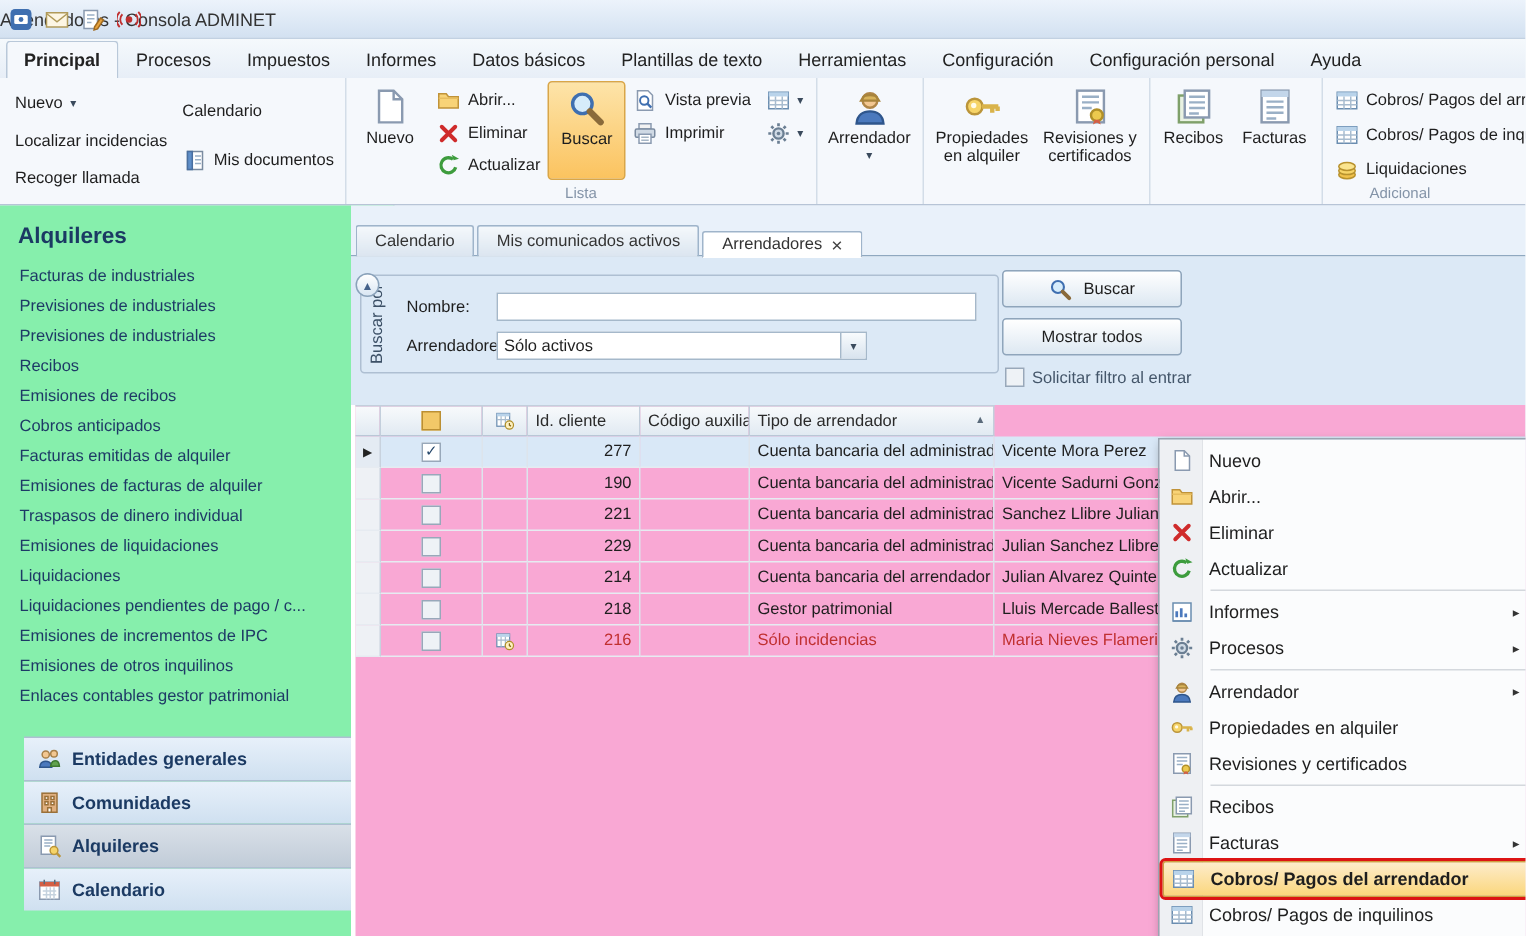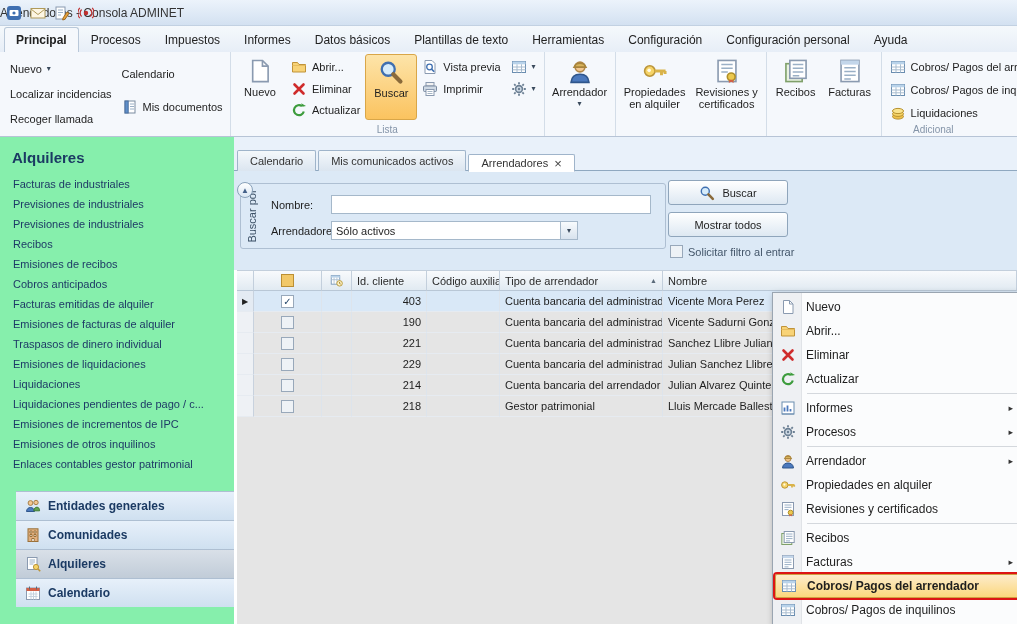--- a/index.html
+++ b/index.html
@@ -73,21 +73,21 @@
 .fselect .ddbtn{width:17px;height:17px;background:linear-gradient(#f8fbfd,#d8e3ee);border-left:1px solid #a5b8ca;display:flex;align-items:center;justify-content:center}
 .fbtn{position:absolute;width:120px;height:25px;border:1px solid #8fa5bb;border-radius:3px;background:linear-gradient(#ffffff,#dde8f2);display:flex;align-items:center;justify-content:center;gap:7px;font:inherit;cursor:pointer}
 .fbtn.buscar{left:434px;top:9px}
 .fbtn.mostrar{left:434px;top:41px}
 .fcheck{position:absolute;left:436px;top:74px;display:flex;align-items:center;gap:5px;color:#44566a;cursor:pointer}
 .cb{width:13px;height:13px;border:1px solid #98a8ba;background:#fff;display:inline-flex;align-items:center;justify-content:center;font-size:10px;font-weight:bold;color:#25476b;line-height:11px}
 .cb.off{background:#eef2f6}
 .cb.hdr{background:#f2c868;border-color:#bb8f33}
 
 
-.grid{position:absolute;left:3px;right:0;top:99px;bottom:0;background:#e5e5e5}
+.grid{position:absolute;left:3px;right:0;top:99px;bottom:0;background:#f9a8d4}
 .grw{display:flex;height:21px}
 .gc{border-right:1px solid #dde4ec;border-bottom:1px solid #e6ebf1;display:flex;align-items:center;padding:0 5px;overflow:hidden;white-space:nowrap}
 .gc.h{background:linear-gradient(#f8fafc,#e1eaf2);border-right:1px solid #c3cfdc;border-bottom:1px solid #b9c7d6;border-top:1px solid #c3cfdc;color:#2a2a2a}
 .gind{width:17px;justify-content:center;background:#eef1f5;border-right:1px solid #c8d2de;font-size:8px;color:#222;padding:0}
 .gchk{width:68px;justify-content:center}
 .gico{width:30px;justify-content:center}
 .gid{width:75px;justify-content:flex-end}
 .gid.h{justify-content:flex-start}
 .gcod{width:73px}
 .gtipo{width:163px}
@@ -531,29 +531,28 @@
                 <path d="M11.8 9.8v1.8l1.3.8" fill="none" stroke="#8a6a1a"></path>
               </svg>
             </span>
           </div>
           <div class="gc gid h">Id. cliente</div>
           <div class="gc gcod h">Código auxiliar</div>
           <div class="gc gtipo h">
             <span>Tipo de arrendador</span>
             <span class="sort">▲</span>
           </div>
-          <div class="gc gnom h">Nombre</div>
         </div>
         <div class="grw sel">
           <div class="gc gind">▶</div>
           <div class="gc gchk">
             <span class="cb">✓</span>
           </div>
           <div class="gc gico"></div>
-          <div class="gc gid">403</div>
+          <div class="gc gid">277</div>
           <div class="gc gcod"></div>
           <div class="gc gtipo">Cuenta bancaria del administrador</div>
           <div class="gc gnom">Vicente Mora Perez</div>
         </div>
         <div class="grw">
           <div class="gc gind"></div>
           <div class="gc gchk">
             <span class="cb off"></span>
           </div>
           <div class="gc gico"></div>
@@ -599,20 +598,41 @@
           <div class="gc gind"></div>
           <div class="gc gchk">
             <span class="cb off"></span>
           </div>
           <div class="gc gico"></div>
           <div class="gc gid">218</div>
           <div class="gc gcod"></div>
           <div class="gc gtipo">Gestor patrimonial</div>
           <div class="gc gnom">Lluis Mercade Ballest</div>
         </div>
+        <div class="grw red">
+          <div class="gc gind"></div>
+          <div class="gc gchk">
+            <span class="cb off"></span>
+          </div>
+          <div class="gc gico">
+            <span class="ic sm">
+              <svg viewBox="0 0 16 16">
+                <rect x="1.5" y="2" width="10.5" height="10.5" fill="#fff" stroke="#6a8db0"></rect>
+                <rect x="1.5" y="2" width="10.5" height="2.4" fill="#b9d3ea"></rect>
+                <path d="M1.5 7h10.5M5 4.4v8.1M8.5 4.4v8.1" stroke="#a8bccf"></path>
+                <circle cx="11.8" cy="11.5" r="3.4" fill="#fdf0c0" stroke="#b08f28"></circle>
+                <path d="M11.8 9.8v1.8l1.3.8" fill="none" stroke="#8a6a1a"></path>
+              </svg>
+            </span>
+          </div>
+          <div class="gc gid">216</div>
+          <div class="gc gcod"></div>
+          <div class="gc gtipo">Sólo incidencias</div>
+          <div class="gc gnom">Maria Nieves Flameri</div>
+        </div>
       </div>
   </div>
 </div>
 
 <div class="ctxmenu" id="ctxmenu">
     <div class="mi">
       <span class="ic">
         <svg viewBox="0 0 16 16">
           <path d="M3.5 1.5h6l3.5 3.5v9.5h-9.5z" fill="#fff" stroke="#8a9ab0"></path>
           <path d="M9.5 1.5V5H13" fill="none" stroke="#8a9ab0"></path>

